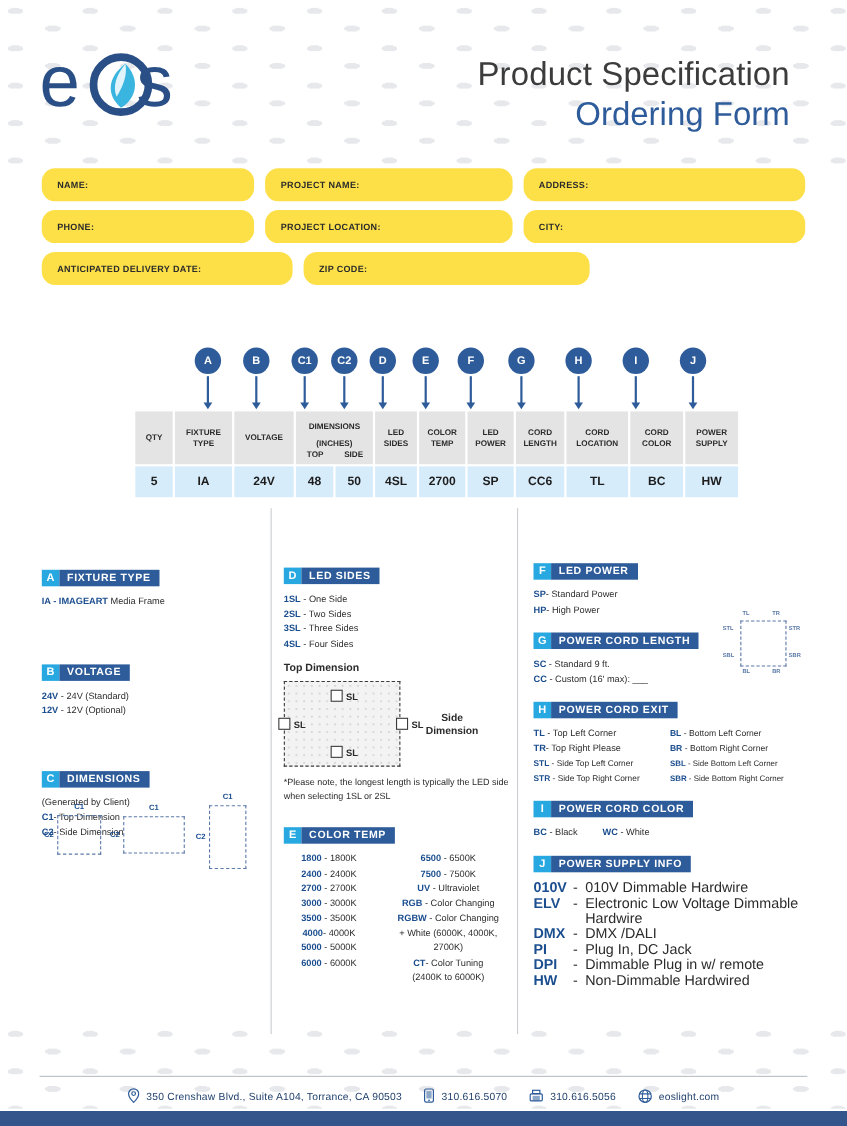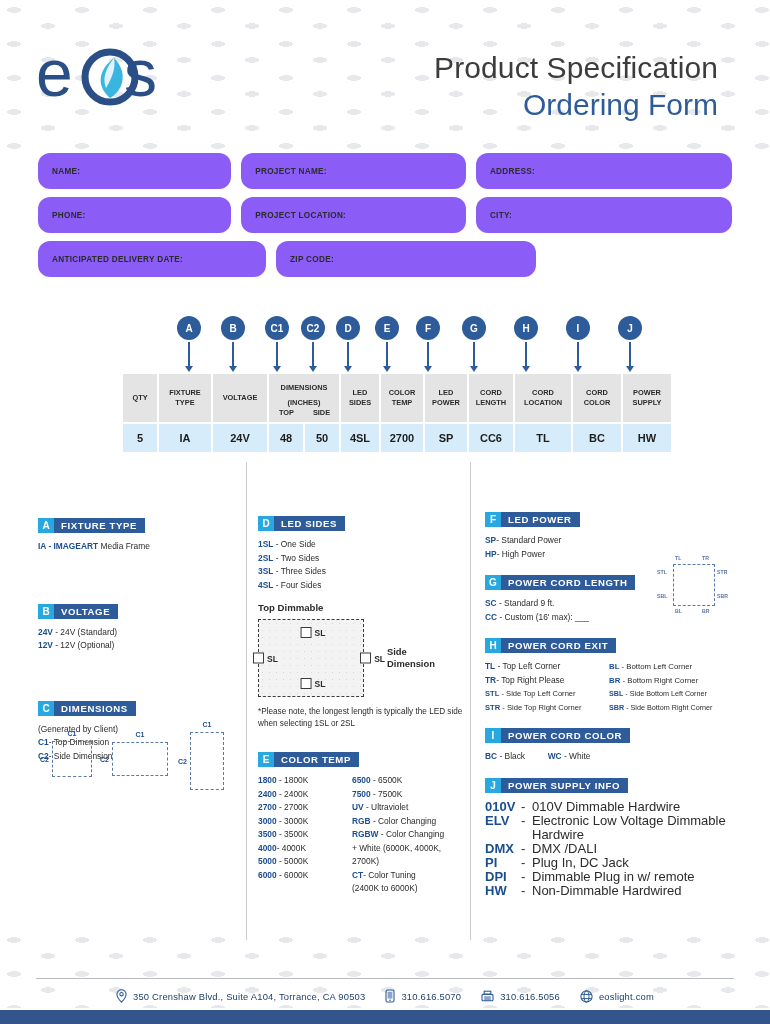--- a/index.html
+++ b/index.html
@@ -28,21 +28,21 @@
   .header { position:absolute; top:0; left:0; right:0; height:148px; }
   .logo { position:absolute; left:36px; top:44px; width:150px; height:62px; }
   .title-wrap { position:absolute; right:52px; top:50px; text-align:right; }
   .title1 { font-size:30px; color:#3c3c3c; letter-spacing:.1px; line-height:36px; font-weight:400;}
   .title2 { font-size:30px; color:#2e5c9a; line-height:38px; font-weight:400;}
 
   
   .fields { position:absolute; top:153px; left:38px; width:694px; }
   .frow { display:flex; gap:10px; margin-bottom:8px; }
   .fcell {
-    background:#8b5cf6; border-radius:12px; height:36px;
+    background:#fde047; border-radius:12px; height:30px;
     display:flex; align-items:center; padding:12px 14px;
     font-size:8.2px; font-weight:700; color:#2b2b2b; letter-spacing:.3px;
   }
   .fc-1 { width:196px; }
   .fc-2 { width:228px; }
   .fc-3 { width:260px; }
   .rush { display:flex; align-items:center; gap:6px; }
   .cbox { width:11px; height:11px; border:1.3px solid #4a4a4a; background:#fff; display:inline-block; }
   .rush-lbl { font-size:9px; font-weight:400; color:#2b2b2b; }
 
@@ -102,38 +102,38 @@
 
   
   .dimfigs { position:absolute; left:0; top:265px; width:195px; height:75px; }
   .dfig { position:absolute; display:flex; align-items:center; }
   .dfig .c2 { font-size:7px; font-weight:700; color:#1b4e8f; margin-right:3px; }
   .dfig .c1 { position:absolute; top:-11px; left:50%; transform:translateX(-50%);
               font-size:7px; font-weight:700; color:#1b4e8f; }
   .dbox { border:1.4px dashed #5b79a8; }
 
   
-  .sl-wrap { display:flex; align-items:center; gap:9px; }
+  .sl-wrap { display:flex; align-items:center; gap:9px;text-align:center; }
   .sl-box {
     position:relative; width:106px; height:78px;
     border:1.6px dashed #3b3b3b; background:#f3f3f3;
     background-image: radial-gradient(#d8d8d8 .8px, transparent .9px);
     background-size:7px 7px;
   }
   .sl-item { position:absolute; display:flex; align-items:center; gap:3px; }
   .sl-item .cb { width:11px; height:11px; border:1.4px solid #3b3b3b; background:#fff; }
   .sl-item .tx { font-size:8.5px; font-weight:700; color:#2b2b2b; }
   .sl-top { top:7px; left:50%; transform:translateX(-42%); }
   .sl-left { top:50%; left:-6px; transform:translateY(-50%); }
   .sl-right { top:50%; right:-22px; transform:translateY(-50%); }
   .sl-bot { bottom:7px; left:50%; transform:translateX(-42%); }
   .side-dim { font-size:9.4px; font-weight:700; color:#2b2b2b; line-height:12px; }
 
   
-  .two { display:flex; gap:12px; }
+  .two { display:flex; gap:12px;text-align:center; }
   .two > div { flex:1; }
   .two-g { display:flex; gap:8px; }
 
   
   .cordfig { position:absolute; right:2px; top:62px; width:74px; height:64px; }
   .cordfig .cbx { position:absolute; left:16px; top:11px; width:42px; height:42px; border:1.4px dashed #5b79a8; }
   .cordfig span { position:absolute; font-size:5.2px; font-weight:700; color:#5b79a8; }
 
   
   .ps-row { display:flex; font-size:13px; color:#2b2b2b; line-height:13px; margin-bottom:1px; }
@@ -343,21 +343,21 @@
         <div class="line">
           <b>2SL</b><span> - Two Sides</span>
         </div>
         <div class="line">
           <b>3SL</b><span> - Three Sides</span>
         </div>
         <div class="line">
           <b>4SL</b><span> - Four Sides</span>
         </div>
 
-        <div class="sub-h">Top Dimmable</div>
+        <div class="sub-h">Top Dimension</div>
 
         <div class="sl-wrap">
           <div class="sl-box">
             <span class="sl-item sl-top">
               <span class="cb"></span>
               <span class="tx">SL</span>
             </span>
             <span class="sl-item sl-left">
               <span class="cb"></span>
               <span class="tx">SL</span>

